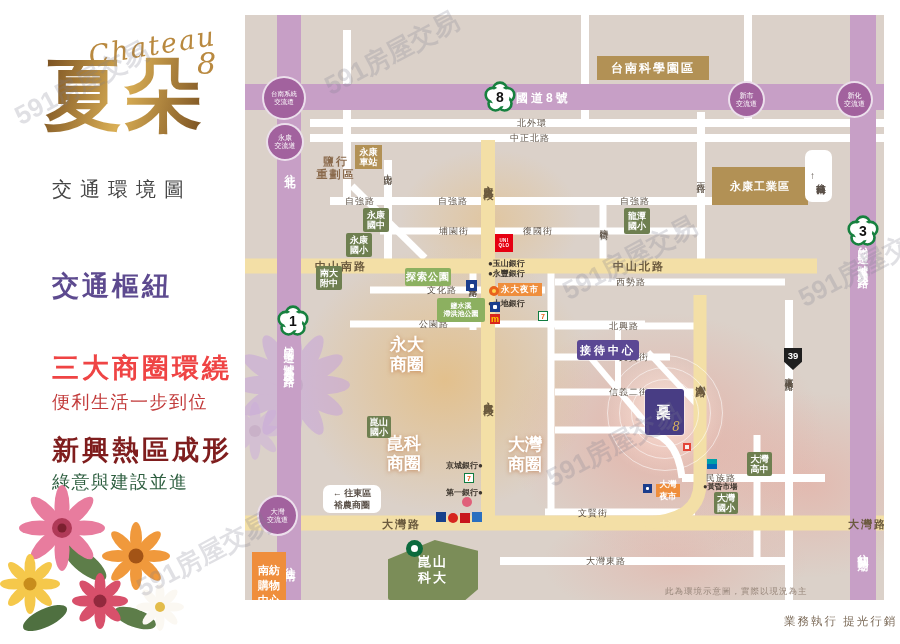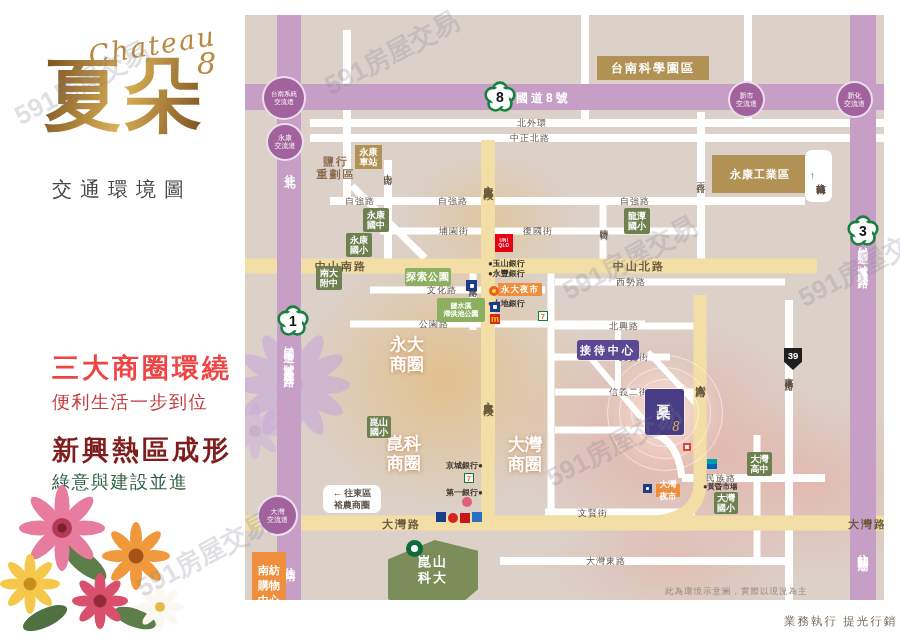--- a/index.html
+++ b/index.html
@@ -56,20 +56,21 @@
   <div class="wm" style="left:556px;top:245px">591房屋交易</div>
   <div class="wm" style="left:540px;top:432px">591房屋交易</div>
   <div class="wm" style="left:130px;top:542px">591房屋交易</div>
   <div class="wm" style="left:792px;top:252px">591房屋交易</div>
 
   <div id="logo-script" class="ab">Chateau</div>
   <div id="logo-8" class="ab">8</div>
   <div id="logo-name" class="ab">夏朵</div>
   <div id="map-title" class="ab">交通環境圖</div>
 
+  <div class="ft" style="left:52px;top:268px;color:#5d4a8f">交通樞紐</div>
   <div class="ft" style="left:52px;top:350px;color:#ef4444">三大商圈環繞</div>
   <div class="fs" style="left:52px;top:390px;color:#c23a3a">便利生活一步到位</div>
   <div class="ft" style="left:52px;top:432px;color:#7f1d1d">新興熱區成形</div>
   <div class="fs" style="left:52px;top:470px;color:#2e5f40">綠意與建設並進</div>
 
   <svg class="ab" style="left:0;top:468px" width="195" height="176" viewBox="0 0 195 176">
     <defs>
       <ellipse id="pt1" cx="62" cy="38" rx="7.5" ry="21" fill="#e87c9e"></ellipse>
       <ellipse id="pt2" cx="136" cy="70" rx="6" ry="16" fill="#f0993c"></ellipse>
       <ellipse id="pt3" cx="30" cy="100" rx="5.5" ry="14" fill="#f5c84b"></ellipse>
@@ -309,21 +310,21 @@
     <div class="rv" style="left:449px;top:160px">王行路</div>
     <div class="rv" style="left:221px;top:264px">永華路</div>
     <div class="rvy" style="left:236px;top:163px">永大路三段</div>
     <div class="rvy" style="left:236px;top:379px">永大路二段</div>
     <div class="rvy" style="left:448px;top:362px">大灣路</div>
     <div class="rv" style="left:537px;top:355px">高速橋下道路</div>
 
     <div class="gb" style="left:352px;top:41px;width:112px;height:24px;font-size:12px;letter-spacing:2px">
         <span>台南科學園區</span>
       </div>
-    <div class="gb" style="left:467px;top:140px;width:96px;height:38px;font-size:11px;letter-spacing:1px">
+    <div class="gb" style="left:467px;top:152px;width:96px;height:38px;font-size:11px;letter-spacing:1px">
         <span>永康工業區</span>
       </div>
     <div class="gb" style="left:110px;top:130px;width:27px;height:24px;font-size:9px;line-height:10px">
         <span>永康</span>
         <span>車站</span>
       </div>
     <div class="ab" style="left:68px;top:140px;width:46px;color:#8a6a4c;font-weight:bold;font-size:11px;line-height:13px;letter-spacing:2px;text-align:center;z-index:9">
         <div>鹽行</div>
         <div>重劃區</div>
       </div>

